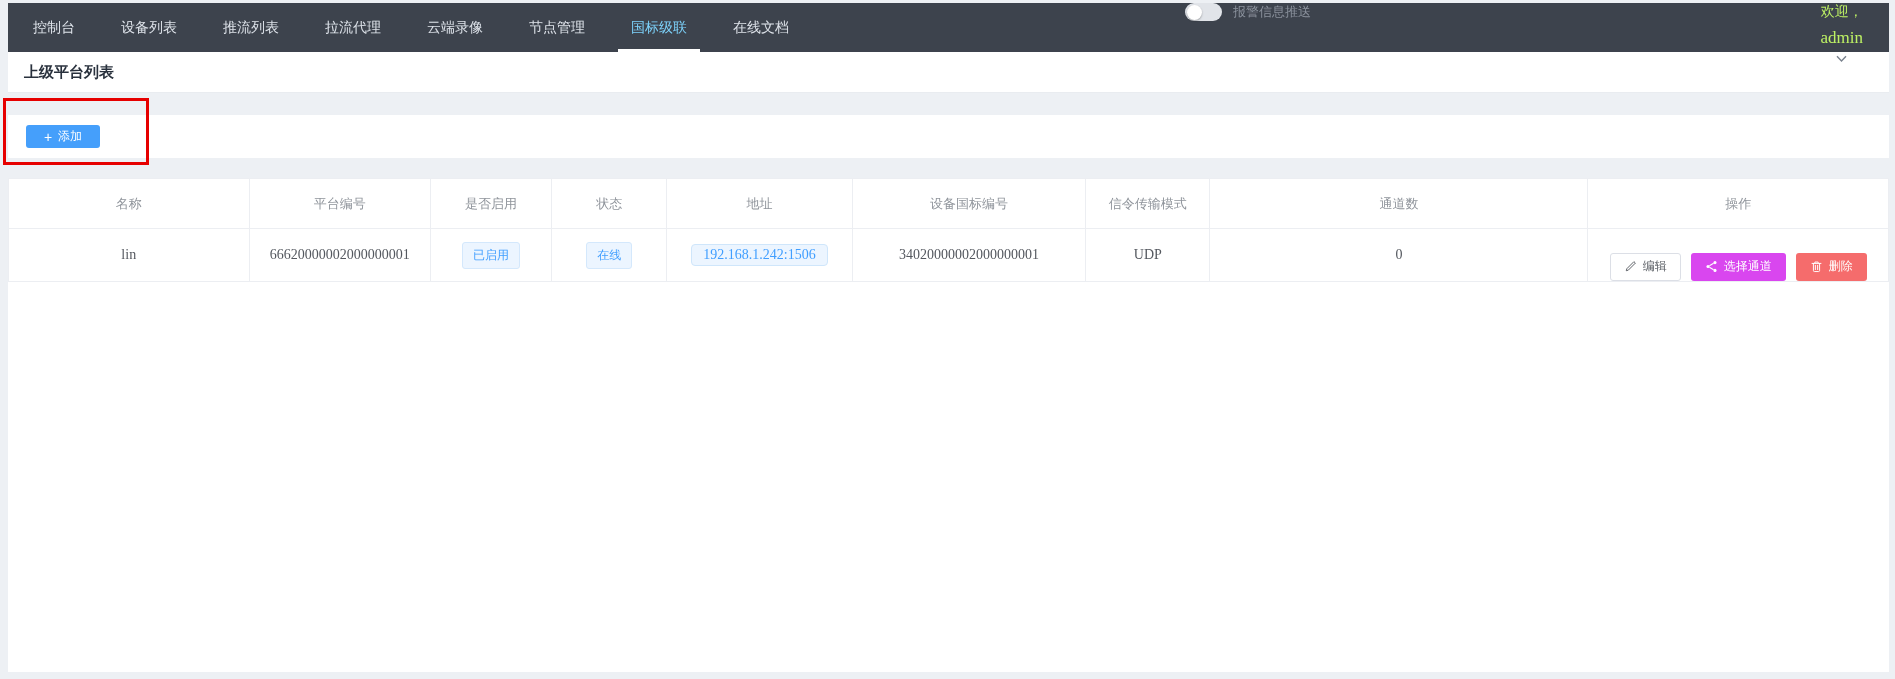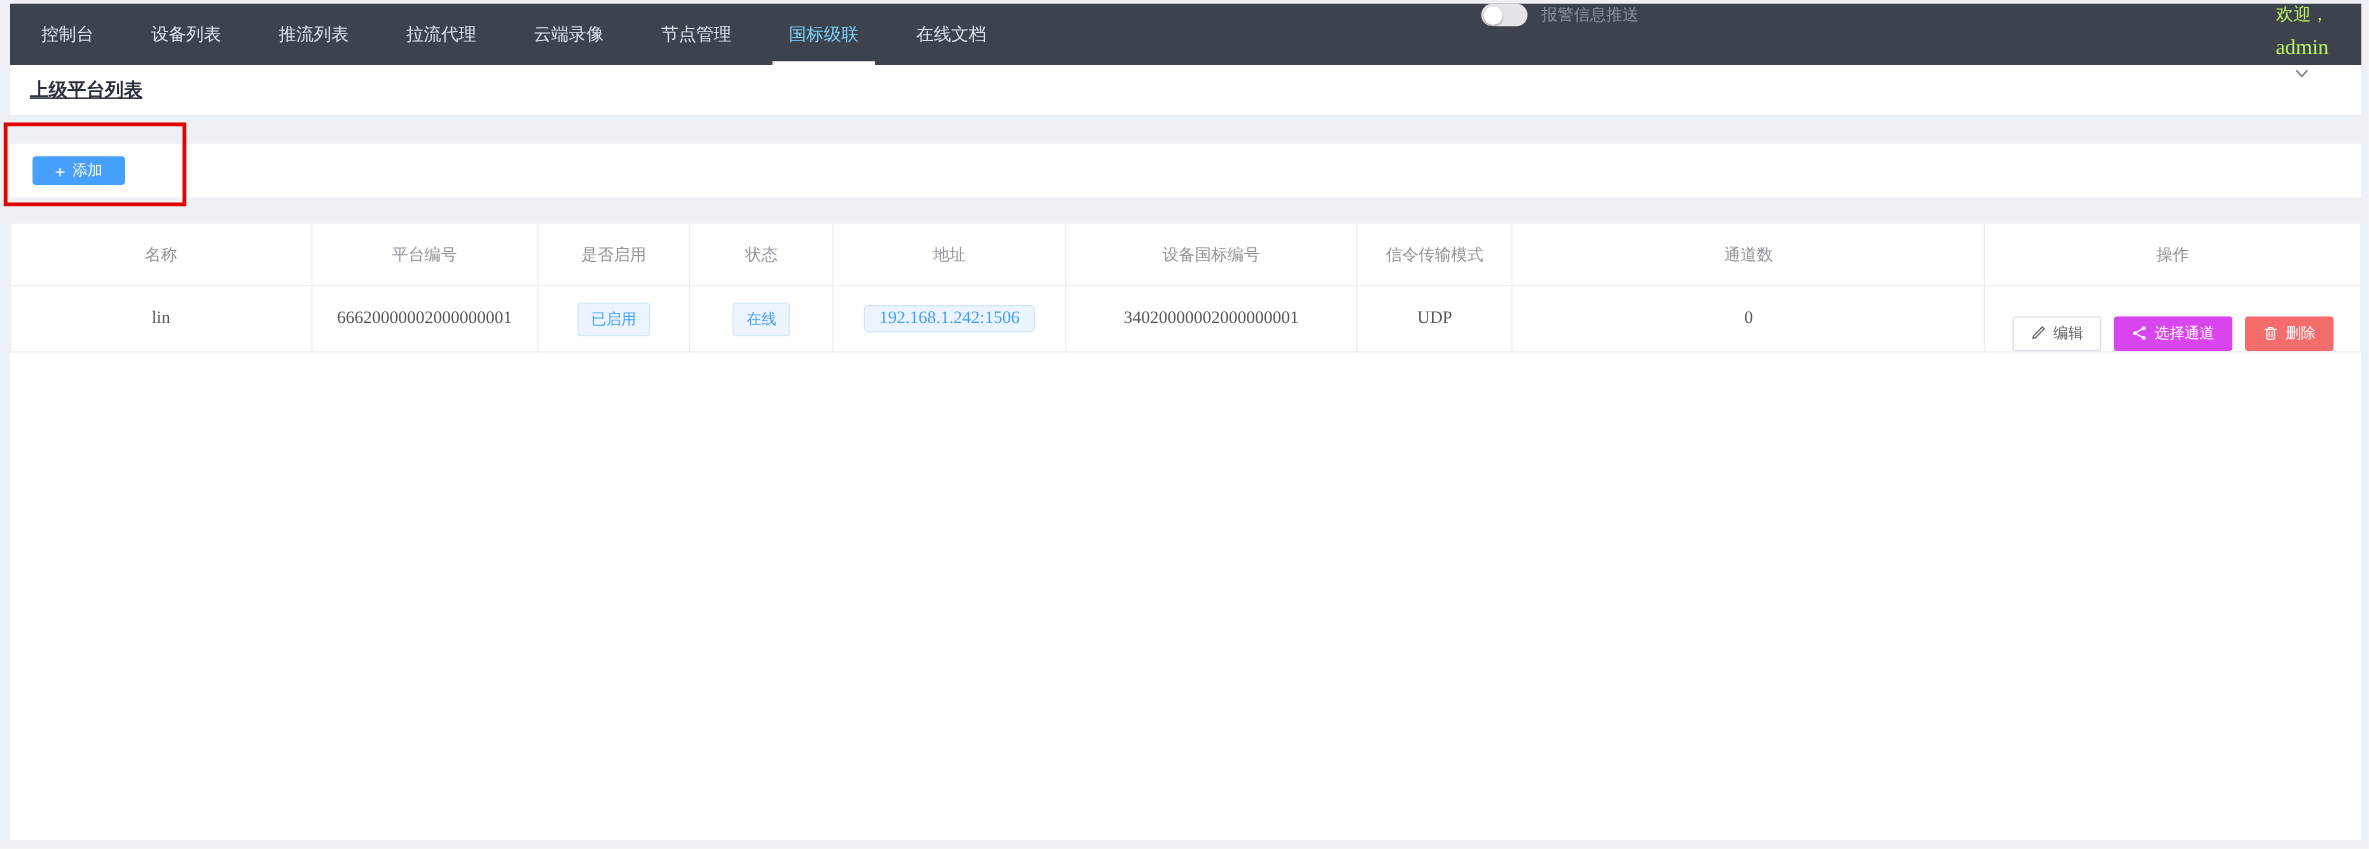--- a/index.html
+++ b/index.html
@@ -43,21 +43,21 @@
     position:absolute; right:26px; top:0; height:100%;
     display:flex; align-items:center; gap:7px;
     font-size:14px; color:#bef264; cursor:pointer;flex-direction:column;
   }
   .welcome .uname { font-family:Liberation Serif, serif; font-size:17px; }
   .chev { color:#79828e; display:inline-flex; }
 
   
   .title-bar {
     height:40px; background:#ffffff; border-bottom:1px solid #e9ecf0;
-    display:flex; align-items:center; padding-left:16px;text-decoration:underline;
+    display:flex; align-items:center; padding-left:16px;
   }
   .page-title { font-size:15px; font-weight:bold; color:#29313d; }
 
   .gap1 { height:22px; }
   .gap2 { height:20px; }
 
   
   .toolbar { height:43px; background:#ffffff; display:flex; align-items:center; padding-left:18px; }
   .add-btn {
     width:74px; height:23px; border:none; border-radius:3px;

